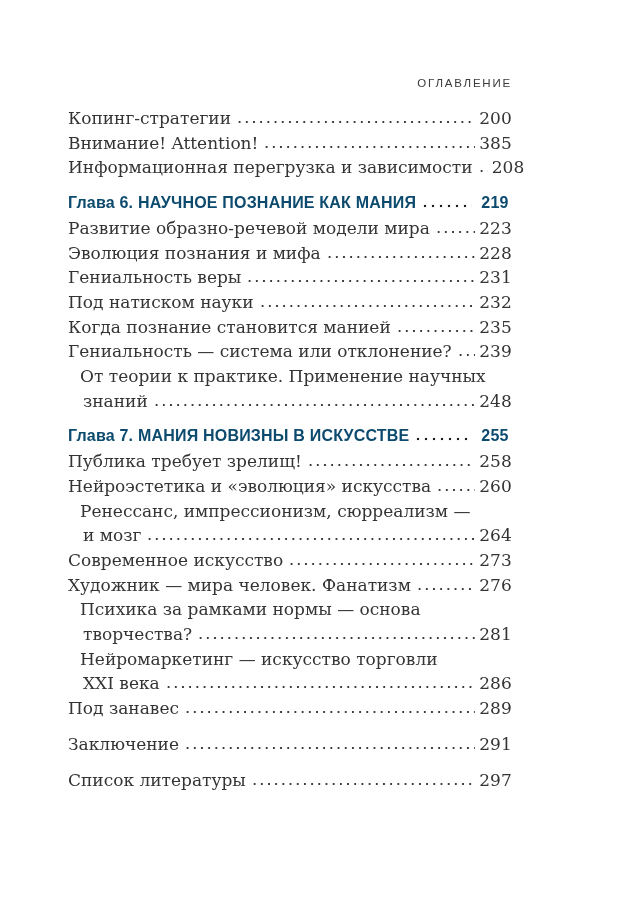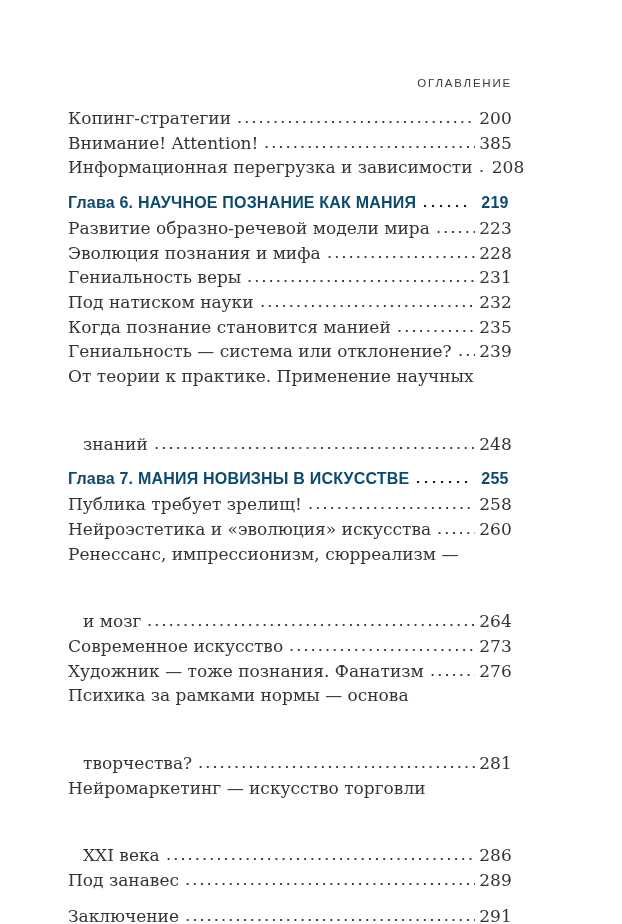--- a/index.html
+++ b/index.html
@@ -58,22 +58,22 @@
     letter-spacing: 0.2px;
     color: #0c4a6e;
   }
   .chapter .leader {
     background-image: radial-gradient(circle, #1c1c1c 1.3px, transparent 1.6px);
     background-size: 8px 4px;
     margin-right: 6px;
   }
   .chapter .p { min-width: 34px; }
   .gap { margin-top: 11px; }
-  .cont .t { padding-left: 15px; margin-top: 43px; }
-  .wrap .t { white-space: normal; }
+  .cont .t { padding-left: 15px; }
+  .wrap .t { white-space: normal; margin-left: 12px; }
 </style>
 </head>
 <body>
 
 <div class="page">
 
   <div class="running-head">ОГЛАВЛЕНИЕ</div>
 
   <div class="toc">
 
@@ -176,21 +176,21 @@
       <span class="p">264</span>
     </div>
 
     <div class="row">
       <span class="t">Современное искусство</span>
       <span class="leader"></span>
       <span class="p">273</span>
     </div>
 
     <div class="row">
-      <span class="t">Художник — тоже познания. Фанатизм</span>
+      <span class="t">Художник — мира человек. Фанатизм</span>
       <span class="leader"></span>
       <span class="p">276</span>
     </div>
 
     <div class="row wrap">
       <span class="t">Психика за рамками нормы — основа</span>
     </div>
 
     <div class="row cont">
       <span class="t">творчества?</span>

